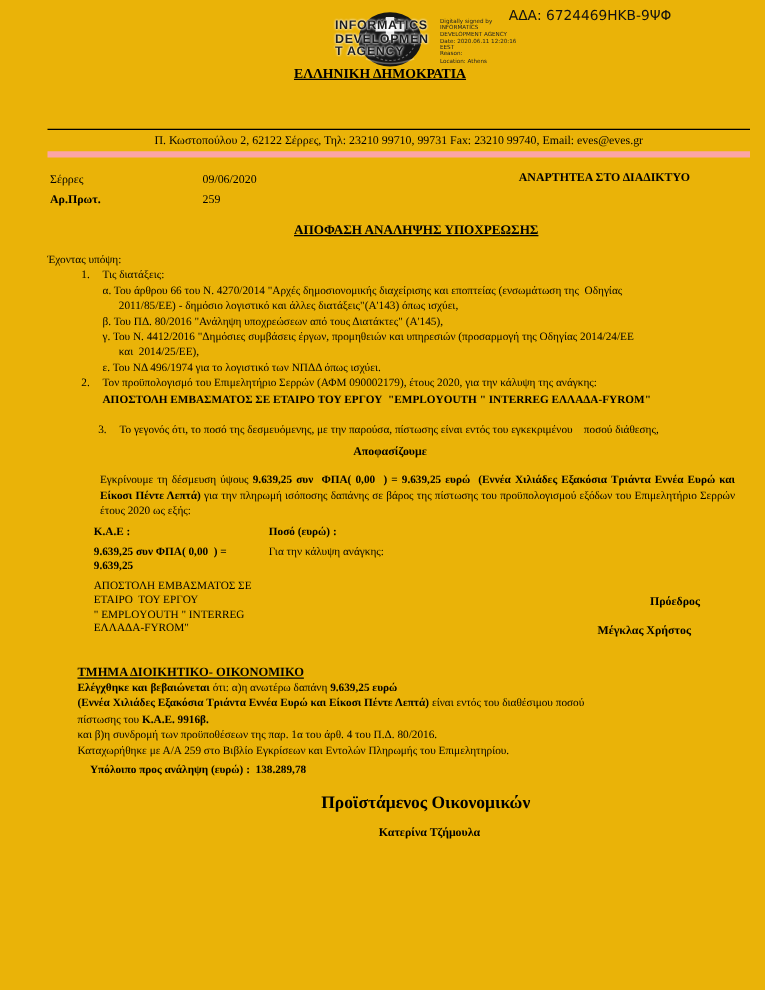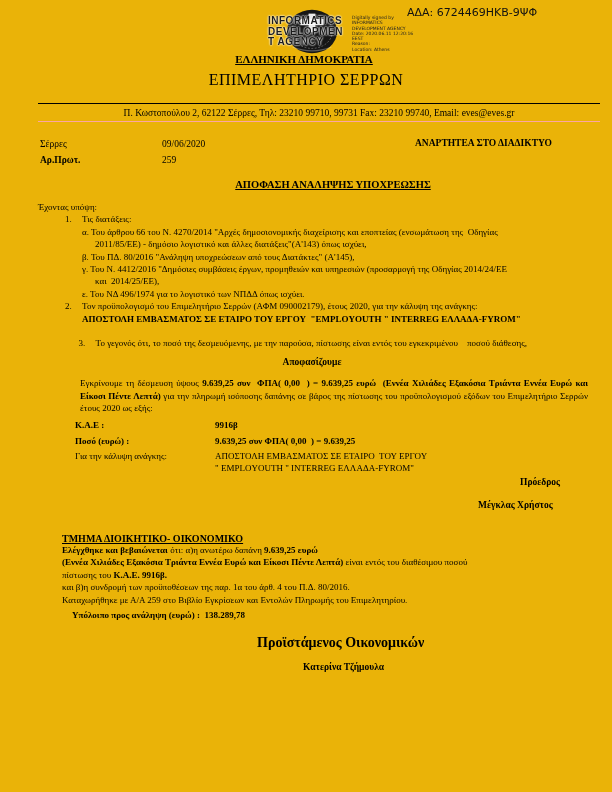--- a/index.html
+++ b/index.html
@@ -17,21 +17,21 @@
   .emblem{position:absolute;left:21px;top:1px;width:58px;height:47px;}
   .stamp-name{position:absolute;left:6px;top:9px;font-family:"Liberation Sans","DejaVu Sans",sans-serif;
               font-weight:bold;font-size:10px;line-height:10.5px;color:#1c1c1c;letter-spacing:.5px;
               text-shadow:0 0 2px #fff,0 0 2px #fff;}
   .stamp-sig{position:absolute;left:90px;top:8px;font-family:"DejaVu Sans","Liberation Sans",sans-serif;
              font-size:4.5px;line-height:5.3px;color:#222;width:70px;}
 
   .republic{top:53px;left:304px;font-size:11px;}
   .chamber{top:71px;left:306px;font-size:16px;letter-spacing:.5px;}
 
-  .addr{top:103px;left:38px;width:562px;border-top:1px solid #000;border-bottom:1px solid #fca5a5;
+  .addr{top:103px;left:38px;width:562px;border-top:1px solid #000;border-bottom:5px solid #fca5a5;
         text-align:center;font-size:9.5px;padding:4px 0 3px 0;}
 
   .meta{font-size:9.5px;}
   .city{top:139px;left:40px;}
   .date{top:139px;left:162px;}
   .anart{top:138px;left:415px;font-size:9.5px;}
   .protl{top:155px;left:40px;}
   .protn{top:155px;left:162px;}
 
   .title{top:179px;left:333px;font-size:10.5px;}
@@ -86,21 +86,20 @@
       <div>INFORMATICS</div>
       <div>DEVELOPMENT AGENCY</div>
       <div>Date: 2020.06.11 12:20:16</div>
       <div>EEST</div>
       <div>Reason:</div>
       <div>Location: Athens</div>
     </div>
   </div>
 
   <div class="abs center republic b u">ΕΛΛΗΝΙΚΗ ΔΗΜΟΚΡΑΤΙΑ</div>
-  <div class="abs center chamber">ΕΠΙΜΕΛΗΤΗΡΙΟ ΣΕΡΡΩΝ</div>
 
   <div class="abs addr">Π. Κωστοπούλου 2, 62122 Σέρρες, Τηλ: 23210 99710, 99731 Fax: 23210 99740, Email: eves@eves.gr</div>
 
   <div class="abs meta city">Σέρρες</div>
   <div class="abs meta date">09/06/2020</div>
   <div class="abs meta anart b">ΑΝΑΡΤΗΤΕΑ ΣΤΟ ΔΙΑΔΙΚΤΥΟ</div>
   <div class="abs meta protl b">Αρ.Πρωτ.</div>
   <div class="abs meta protn">259</div>
 
   <div class="abs center title b u">ΑΠΟΦΑΣΗ ΑΝΑΛΗΨΗΣ ΥΠΟΧΡΕΩΣΗΣ</div>
@@ -126,21 +125,20 @@
   </div>
 
   <div class="abs center decide b">Αποφασίζουμε</div>
 
   <div class="abs para">
     <span class="pre">Εγκρίνουμε τη δέσμευση ύψους </span><span class="b pre">9.639,25 συν  ΦΠΑ( 0,00  ) = 9.639,25 ευρώ  (Εννέα Χιλιάδες Εξακόσια Τριάντα Εννέα Ευρώ και Είκοσι Πέντε Λεπτά)</span><span class="pre"> για την πληρωμή ισόποσης δαπάνης σε βάρος της πίστωσης του προϋπολογισμού εξόδων του Επιμελητήριο Σερρών έτους 2020 ως εξής:</span>
   </div>
 
   <div class="abs kae">
     <div class="cell b">Κ.Α.Ε :</div>
-    <div class="cell b">9916β</div>
     <div class="cell b">Ποσό (ευρώ) :</div>
     <div class="cell b pre">9.639,25 συν ΦΠΑ( 0,00  ) = 9.639,25</div>
     <div class="cell">Για την κάλυψη ανάγκης:</div>
     <div class="cell">
       <div class="pre">ΑΠΟΣΤΟΛΗ ΕΜΒΑΣΜΑΤΟΣ ΣΕ ΕΤΑΙΡΟ  ΤΟΥ ΕΡΓΟΥ</div>
       <div class="pre">" EMPLOYOUTH " INTERREG ΕΛΛΑΔΑ-FYROM"</div>
     </div>
   </div>
 
   <div class="abs president b">Πρόεδρος</div>

